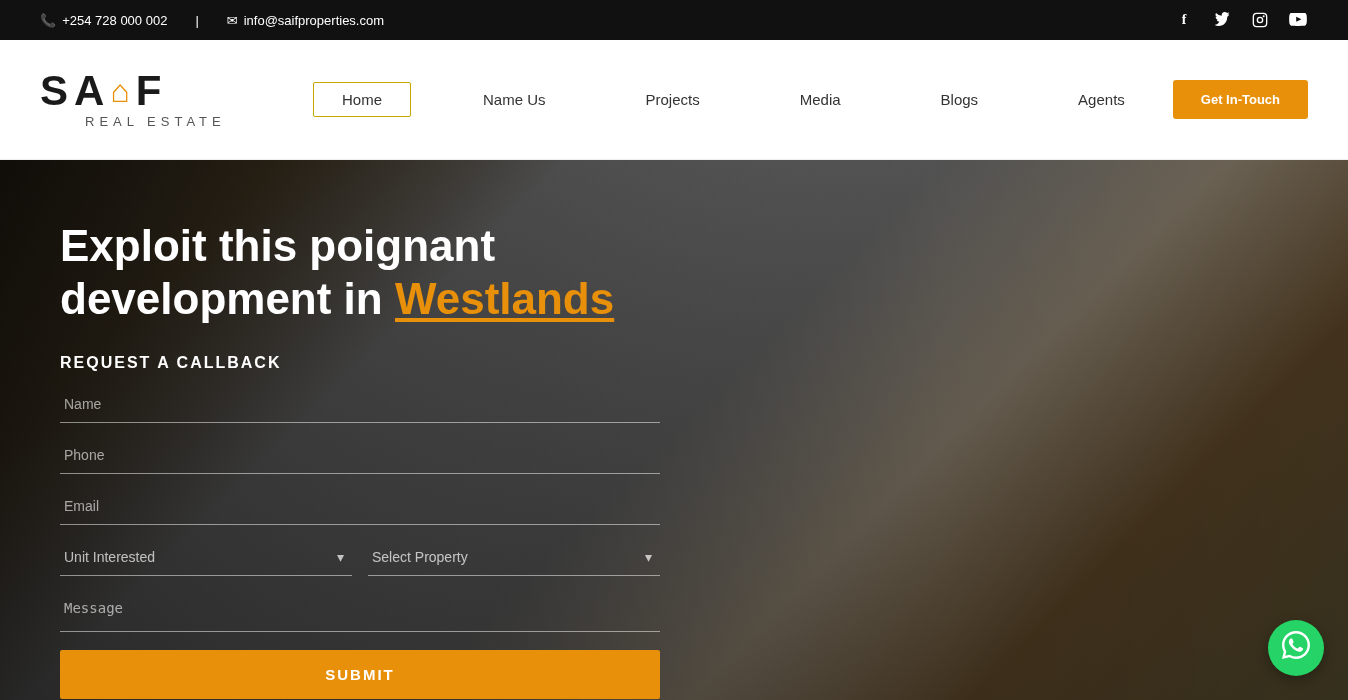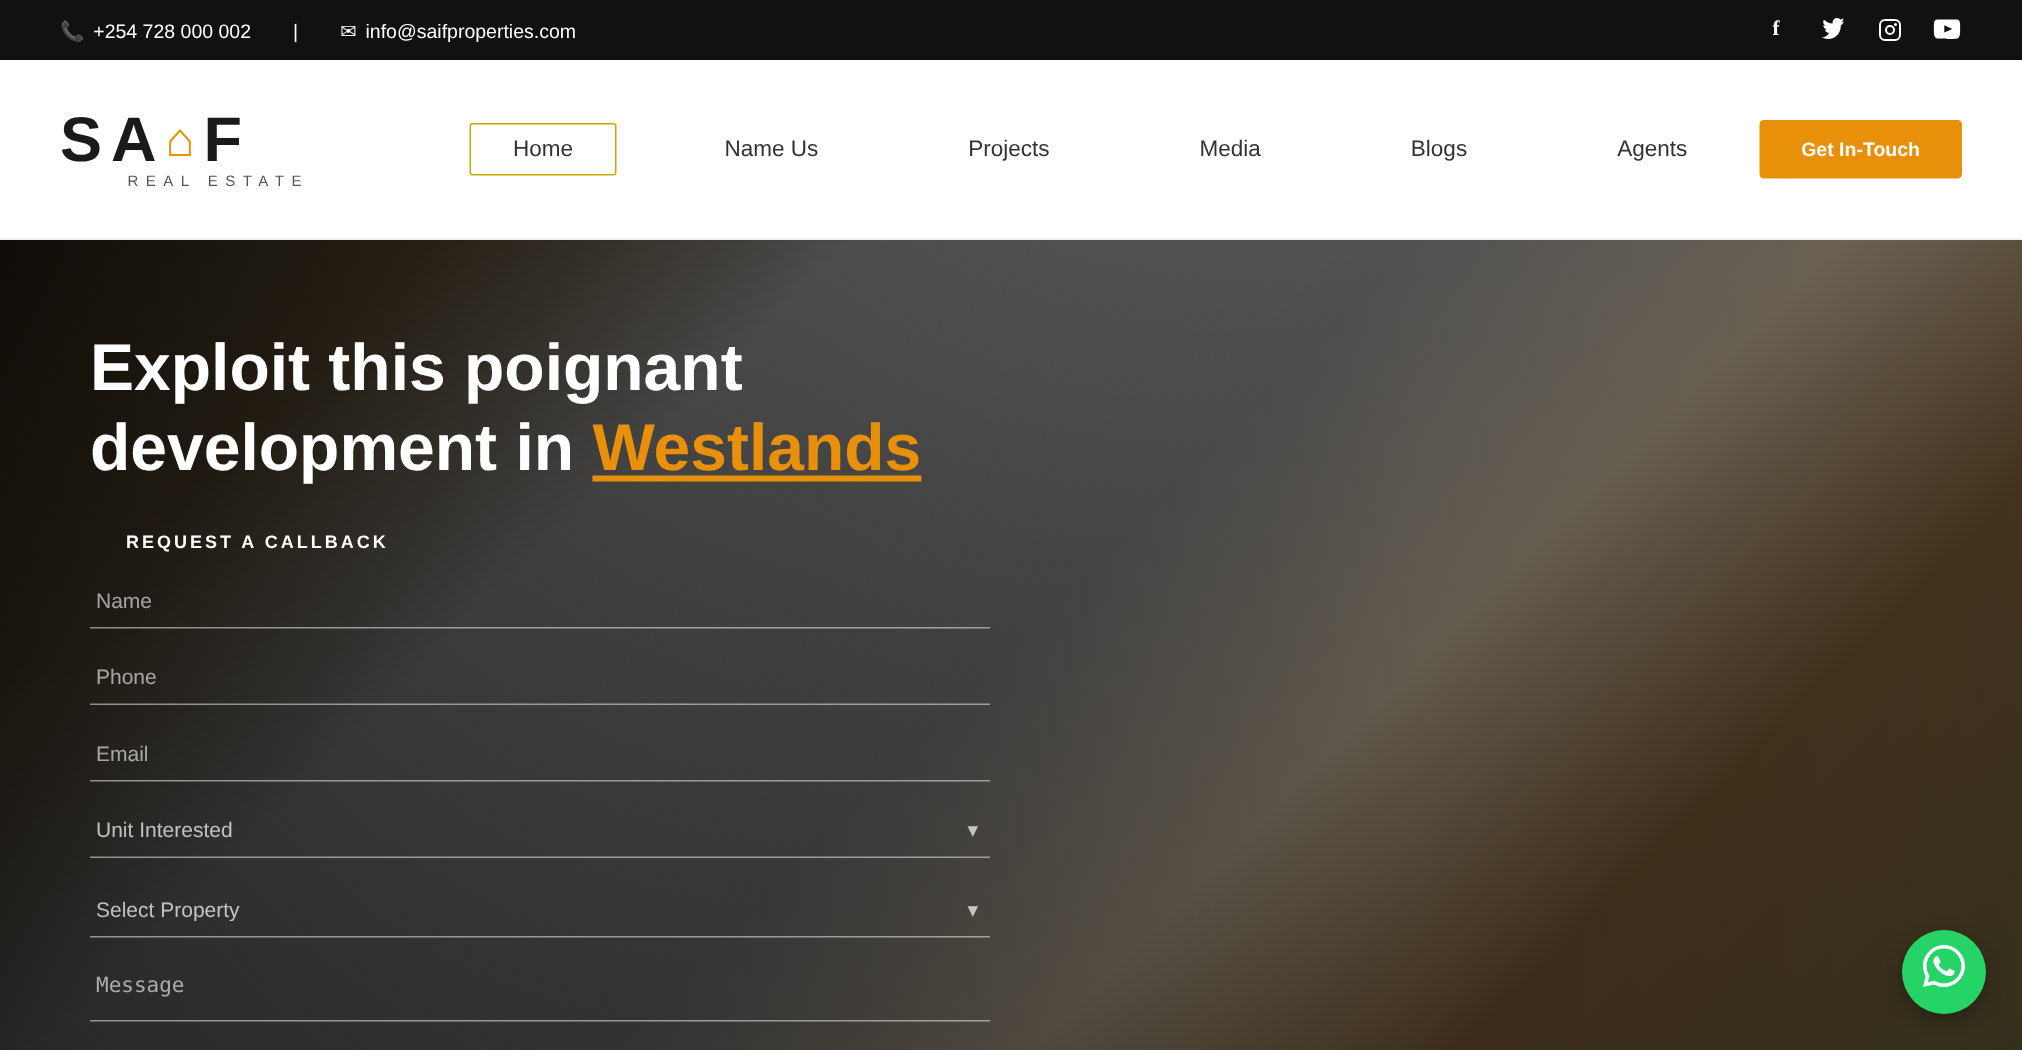--- a/index.html
+++ b/index.html
@@ -48,21 +48,21 @@
       letter-spacing: 2px;
       line-height: 1;
       display: flex; align-items: center; gap: 4px;
     }
     .logo-house {
       display: inline-block;
       font-size: 32px;
       color: #e8900a;
     }
     .logo-sub {
-      font-size: 10px;
+      font-size: 13px;
       letter-spacing: 5px;
       color: #555;
       margin-top: 2px;
       padding-left: 45px;
     }
     .nav {
       display: flex; align-items: center; gap: 0;
     }
     .nav-item {
       padding: 8px 28px;
@@ -139,46 +139,44 @@
       text-decoration-color: #e8900a;
       text-underline-offset: 4px;
     }
 
     
     .callback-form {
       margin-top: 28px;
       max-width: 600px;
     }
     .form-title {
-      font-size: 12px;
+      font-size: 16px;
       font-weight: 700;
       letter-spacing: 2px;
       color: #fff;
       margin-bottom: 14px;
       text-transform: uppercase;
-      margin-left: 24px;
     }
     .form-input {
       width: 100%;
       background: transparent;
       border: none;
       border-bottom: 1px solid rgba(255,255,255,0.5);
       color: #fff;
       font-size: 14px;
       padding: 10px 4px;
       margin-bottom: 14px;
       outline: none;
     }
     .form-input::placeholder { color: rgba(255,255,255,0.6); }
 
     .form-row {
       display: flex;
       gap: 16px;
       margin-bottom: 14px;
-      flex-direction: column;
     }
     .form-select {
       flex: 1;
       background: transparent;
       border: none;
       border-bottom: 1px solid rgba(255,255,255,0.5);
       color: rgba(255,255,255,0.7);
       font-size: 14px;
       padding: 10px 4px;
       outline: none;

